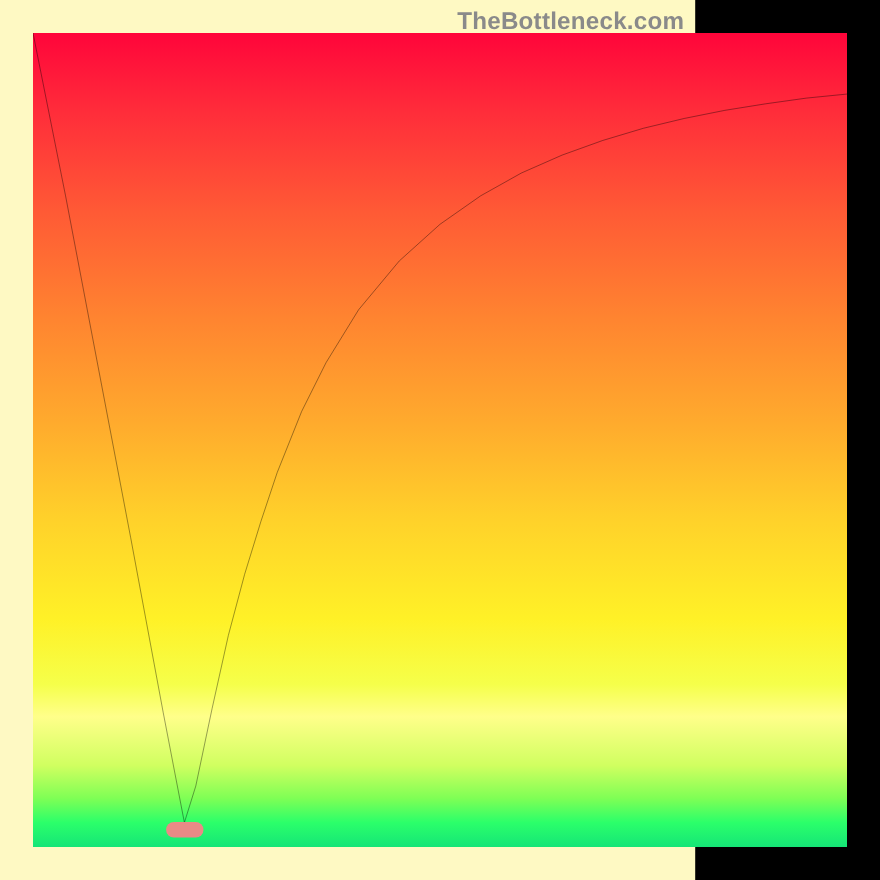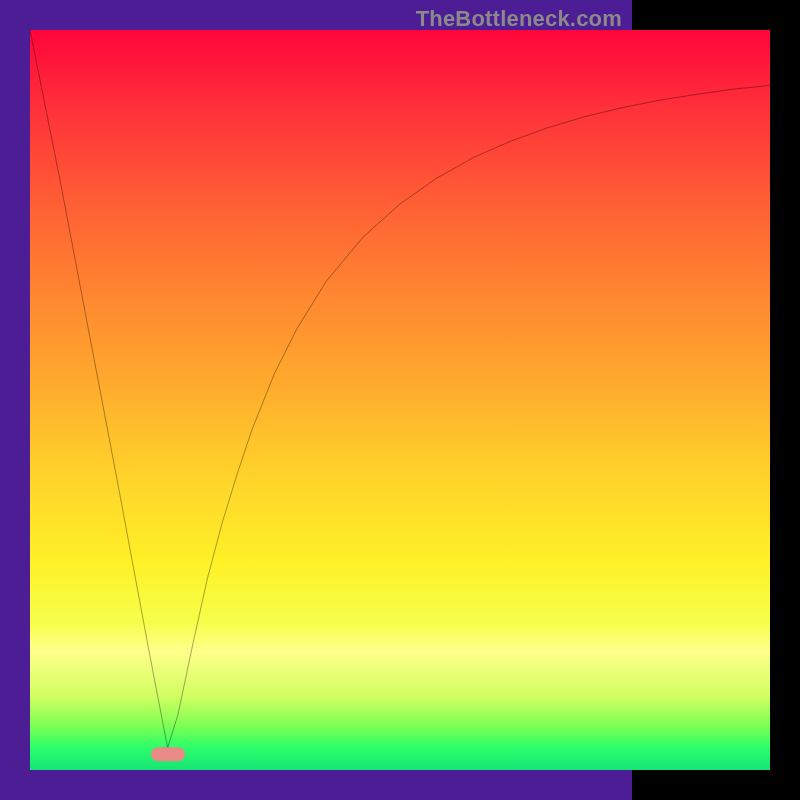--- a/index.html
+++ b/index.html
@@ -10,21 +10,21 @@
     height: 800px;
     overflow: hidden;
     font-family: Arial, sans-serif;
   }
   .frame {
     position: absolute;
     left: 0;
     top: 0;
     width: 632px;
     height: 800px;
-    background: #4c1d95;
+    background: #fef9c3;
     text-align: center;
   }
   .plot-area {
     position: absolute;
     left: 30px;
     top: 30px;
     width: 740px;
     height: 740px;
     
     background: linear-gradient(

